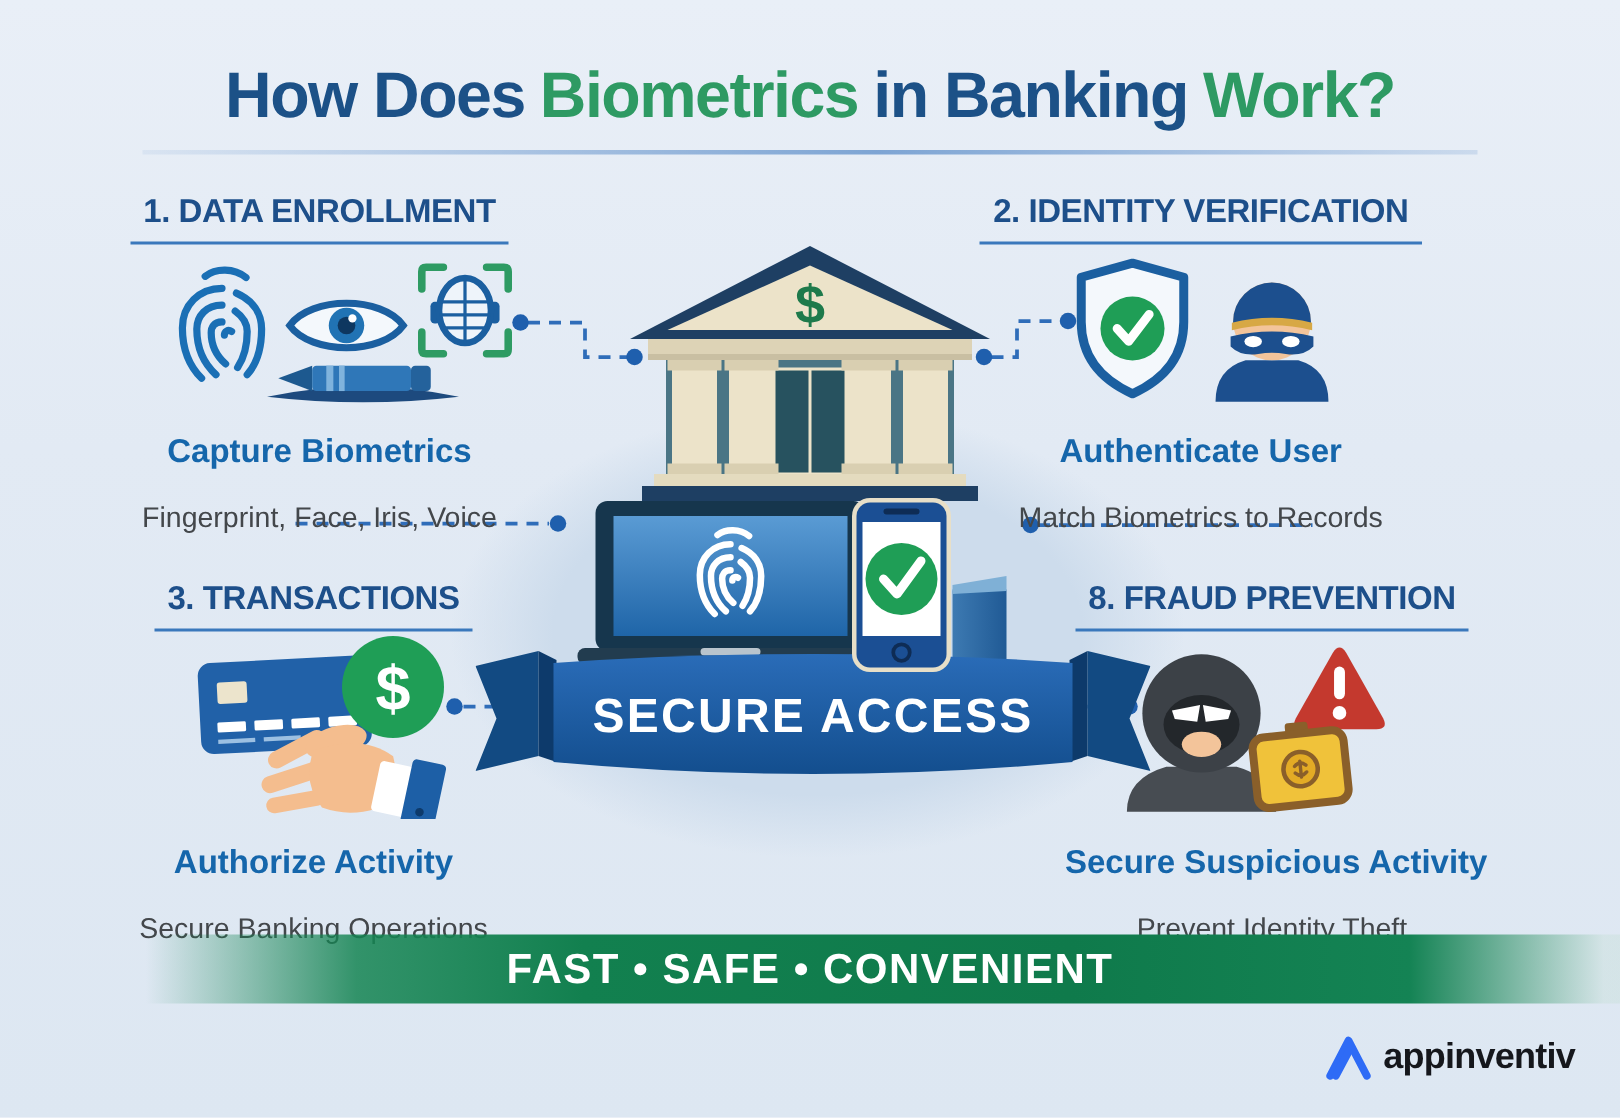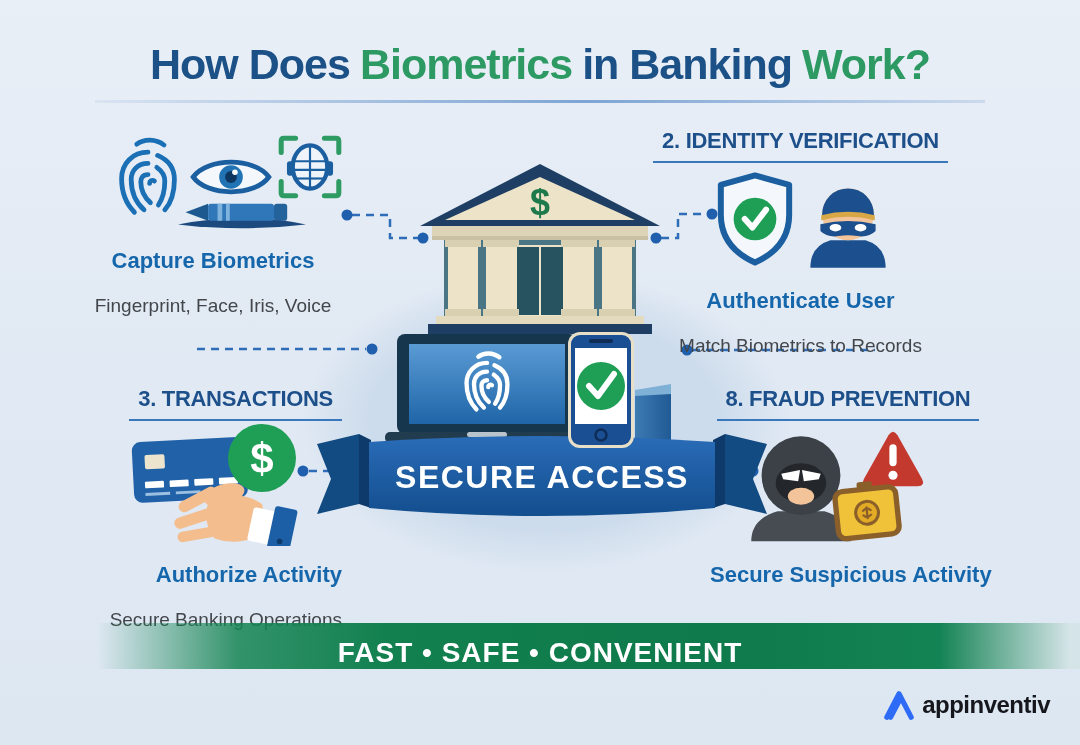--- a/index.html
+++ b/index.html
@@ -29,21 +29,21 @@
   
   .ellipse{position:absolute;left:300px;top:272px;width:490px;height:300px;z-index:1;
     background:radial-gradient(closest-side,#cddcec 72%,rgba(205,220,236,0) 100%);border-radius:50%;}
   .overlay,.bank,.devices{position:absolute;}
   .overlay{left:0;top:0;z-index:2;}
   .bank{left:418px;top:162px;z-index:3;}
   .devices{left:317px;top:326px;z-index:3;}
   
   .green-band{position:absolute;top:623px;left:0;width:1080px;height:46px;z-index:5;
     background:linear-gradient(90deg,rgba(23,138,86,0) 9%,rgba(20,132,82,.85) 22%,#12804f 36%,#0f7a4b 66%,#148354 87%,rgba(190,220,205,.3) 99%);
-    display:flex;align-items:flex-end;justify-content:center;}
+    display:flex;align-items:center;justify-content:center;}
   .green-band .band-text{color:#fff;font-weight:bold;font-size:28px;letter-spacing:1px;white-space:nowrap;}
   .logo{position:absolute;right:30px;top:690px;display:flex;align-items:center;gap:7px;z-index:5;}
   .logo .logo-text{font-size:24px;font-weight:600;color:#15171c;letter-spacing:-.5px;text-align:center;}
 </style>
 </head>
 <body>
 
 <svg width="0" height="0" style="position:absolute" aria-hidden="true">
   <defs>
     <g id="fp" fill="none" stroke-linecap="round">
@@ -158,20 +158,21 @@
       <rect x="254" y="9" width="60" height="110" rx="9" fill="#1b4f94"></rect>
       <rect x="258" y="22" width="52" height="76" fill="#ffffff"></rect>
       <rect x="272" y="13" width="24" height="4" rx="2" fill="#0e2c55"></rect>
       <circle cx="284" cy="109" r="5.5" fill="none" stroke="#0e2c55" stroke-width="2.5"></circle>
       <circle cx="284" cy="60" r="24" fill="#1f9e56"></circle>
       <path d="M272,60 L281,70 L297,48" fill="none" stroke="#ffffff" stroke-width="6" stroke-linecap="round" stroke-linejoin="round"></path>
     </g>
   </svg>
 
   <div class="section" style="left:78px;top:128px;width:270px;">
+    <div class="heading-row"><span class="heading">1. DATA ENROLLMENT</span></div>
     <div class="icon-area top">
       <svg style="left:30px;top:4px" width="80" height="90" viewBox="0 0 100 110">
         <use href="#fp" stroke="#1a6fb5" stroke-width="6"></use>
       </svg>
       <svg style="left:112px;top:26px" width="82" height="46" viewBox="0 0 104 58">
         <path d="M4,29 C22,4 82,4 100,29 C82,54 22,54 4,29 Z" fill="#f4f8fc" stroke="#1b5fa0" stroke-width="6"></path>
         <circle cx="52" cy="29" r="15" fill="#2173b4"></circle>
         <circle cx="52" cy="29" r="7.5" fill="#0e3760"></circle>
         <circle cx="57" cy="23" r="3.5" fill="#ffffff"></circle>
       </svg>
@@ -220,21 +221,21 @@
         <path d="M23,49 Q55,41 87,49 L87,55 Q55,47 23,55 Z" fill="#d7a845"></path>
         <path d="M22,60 Q55,52 88,60 L88,68 Q80,76 66,74 Q55,72 44,74 Q30,76 22,68 Z" fill="#1c4f8e"></path>
         <ellipse cx="40" cy="64" rx="7" ry="4.5" fill="#ffffff"></ellipse>
         <ellipse cx="70" cy="64" rx="7" ry="4.5" fill="#ffffff"></ellipse>
       </svg>
     </div>
     <div class="caption">Authenticate User</div>
     <div class="subcaption">Match Biometrics to Records</div>
   </div>
 
-  <div class="section" style="left:76px;top:386px;width:266px;text-align:right;">
+  <div class="section" style="left:76px;top:386px;width:266px;">
     <div class="heading-row"><span class="heading">3. TRANSACTIONS</span></div>
     <div class="icon-area bottom">
       <svg style="left:46px;top:8px" width="190" height="112" viewBox="0 0 185 118">
         <g transform="rotate(-3 60 40)">
           <rect x="4" y="6" width="120" height="64" rx="9" fill="#2161a8"></rect>
           <rect x="17" y="20" width="21" height="15" rx="2" fill="#ece4cc"></rect>
           <g fill="#ffffff">
             <rect x="16" y="48" width="20" height="7" rx="1"></rect>
               <rect x="42" y="48" width="20" height="7" rx="1"></rect>
             <rect x="68" y="48" width="20" height="7" rx="1"></rect>
@@ -284,20 +285,21 @@
       <svg style="left:118px;top:54px" width="78" height="64" viewBox="0 0 92 84">
         <g transform="rotate(-6 46 42)">
           <rect x="36" y="2" width="20" height="16" rx="3" fill="#8a5f2a"></rect>
           <rect x="6" y="12" width="80" height="62" rx="10" fill="#f0c23a" stroke="#8a5f2a" stroke-width="7"></rect>
           <circle cx="46" cy="43" r="15" fill="#e3ab25" stroke="#8a5f2a" stroke-width="4"></circle>
           <path d="M46,36 V50 M41,40 Q46,35 51,40 M41,46 Q46,51 51,46" fill="none" stroke="#8a5f2a" stroke-width="3" stroke-linecap="round"></path>
         </g>
       </svg>
     </div>
     <div class="caption">Secure Suspicious Activity</div>
+    <div class="subcaption">Prevent Identity Theft</div>
   </div>
 
   <div class="green-band">
     <span class="band-text">FAST • SAFE • CONVENIENT</span>
   </div>
 
   <div class="logo">
     <svg width="32" height="30" viewBox="0 0 34 32">
       <path d="M4,29 L17,4 L30,29" fill="none" stroke="#2e6bf6" stroke-width="5.5" stroke-linecap="round" stroke-linejoin="round"></path>
       <path d="M8,29 L17,12" fill="none" stroke="#2e6bf6" stroke-width="5.5" stroke-linecap="round"></path>

